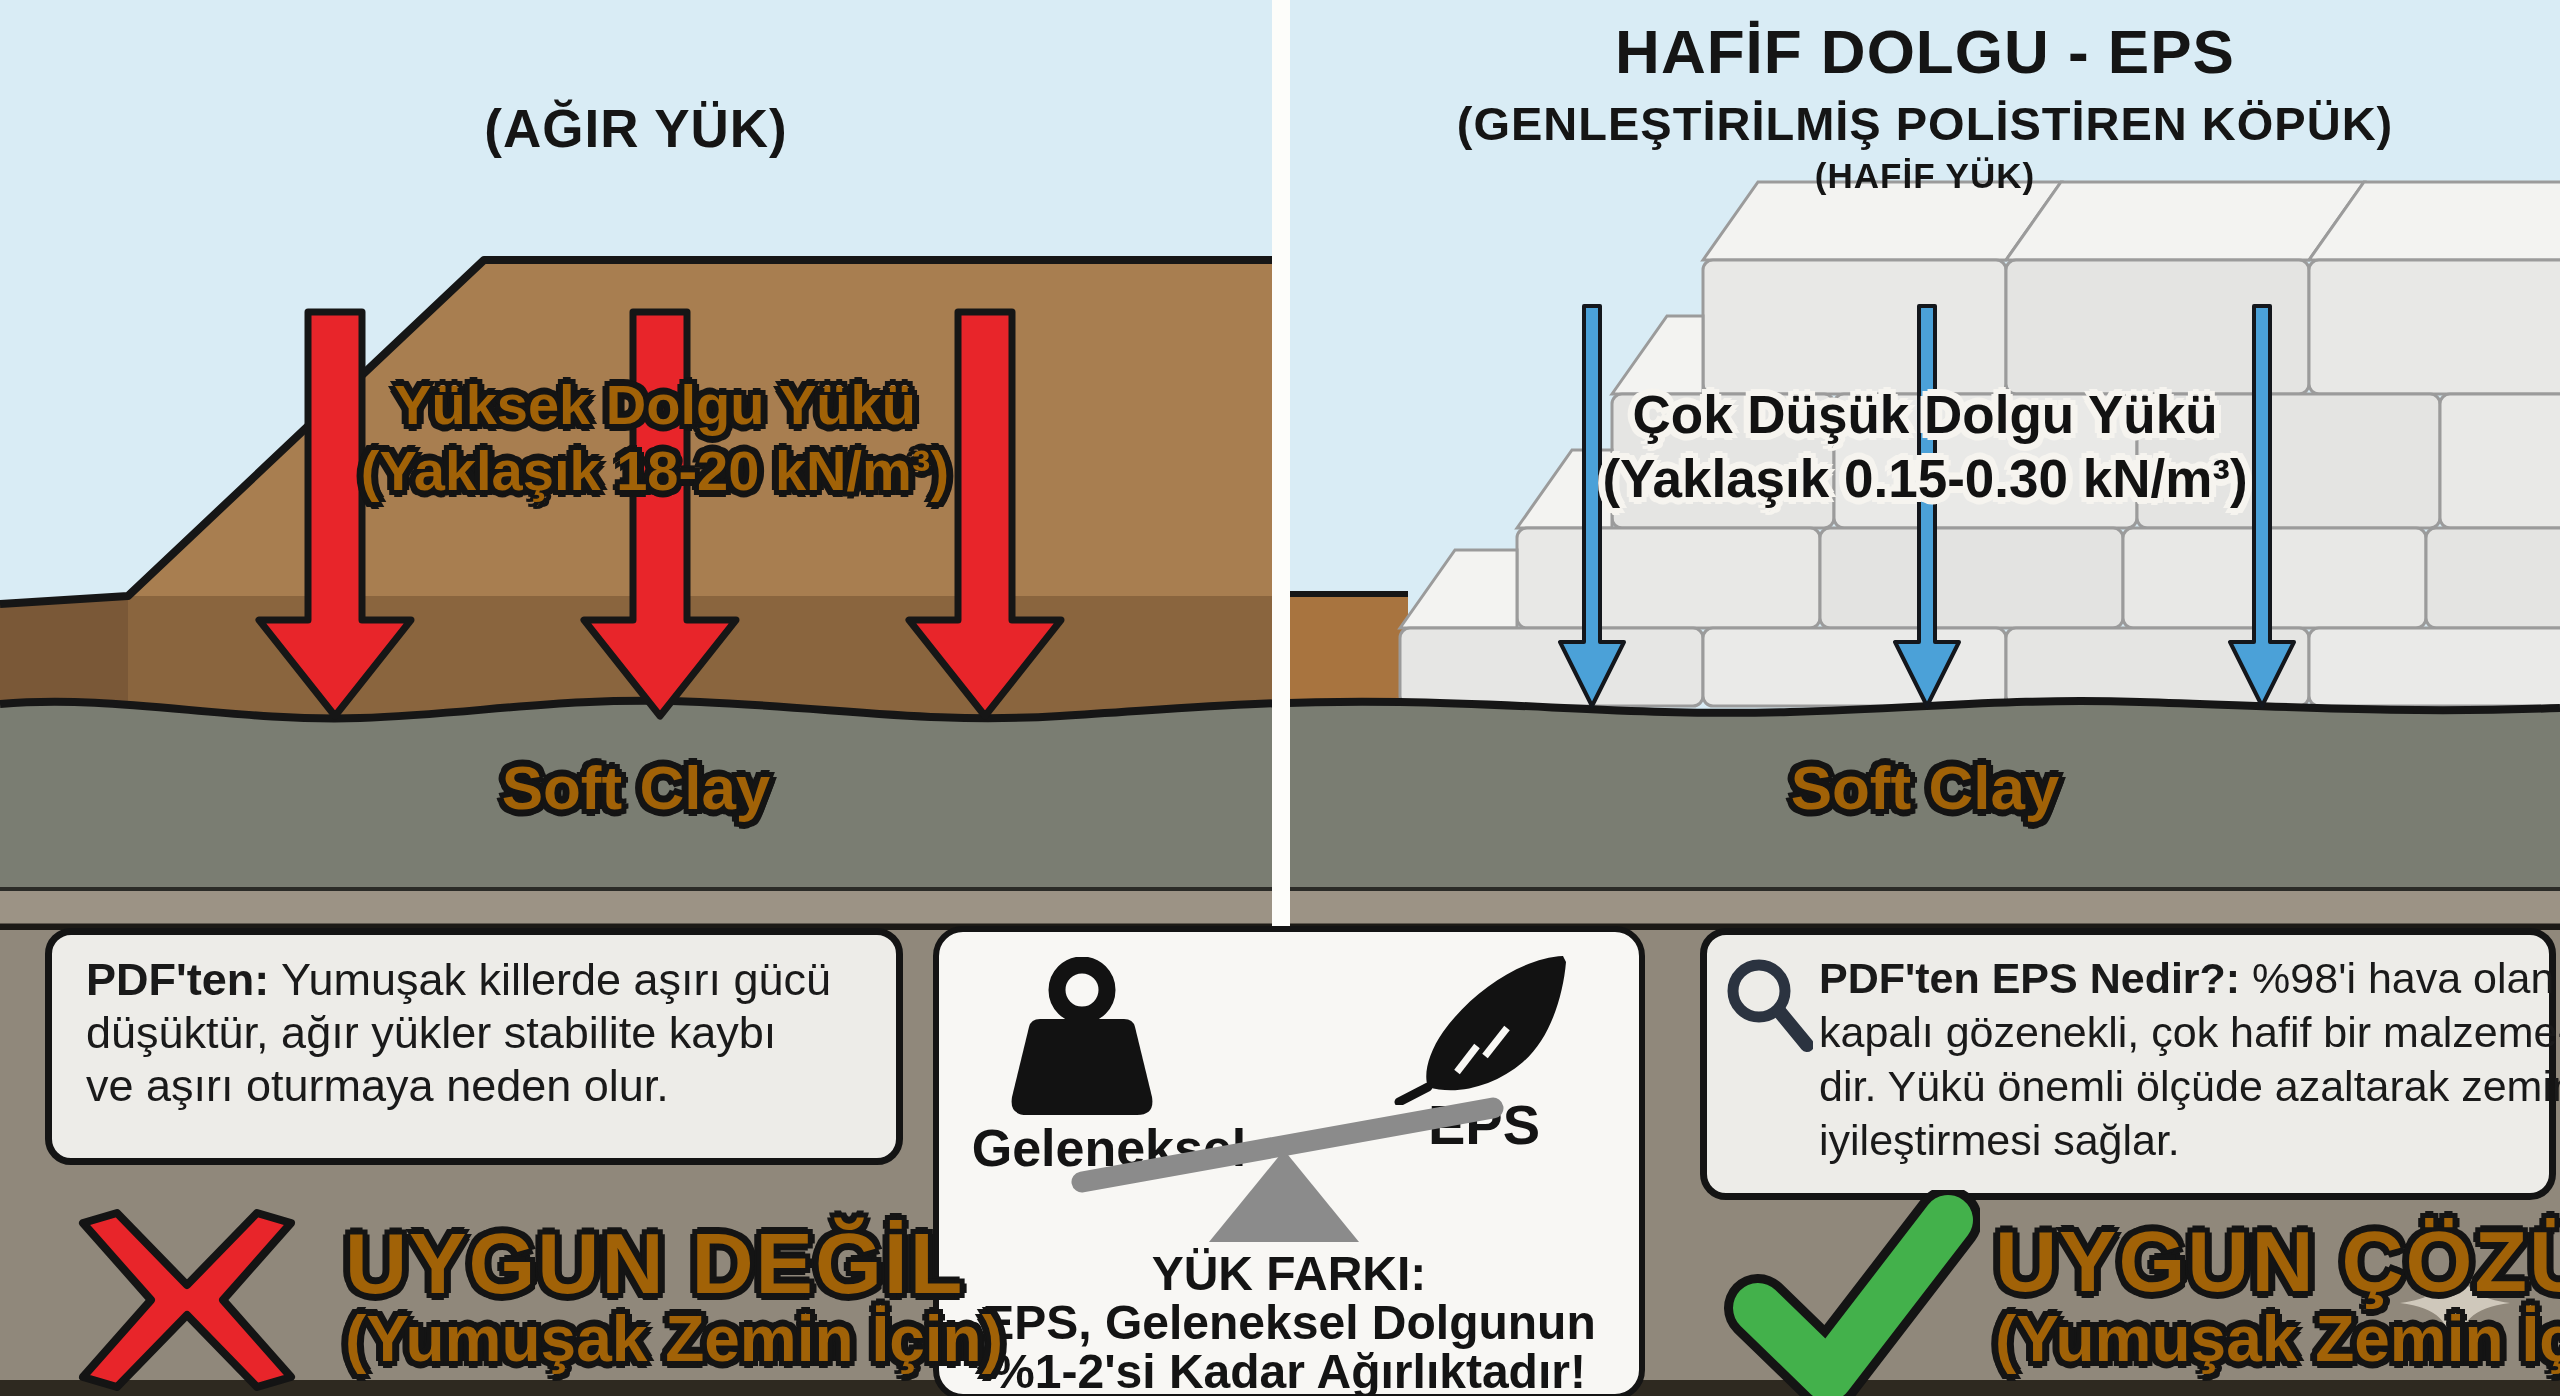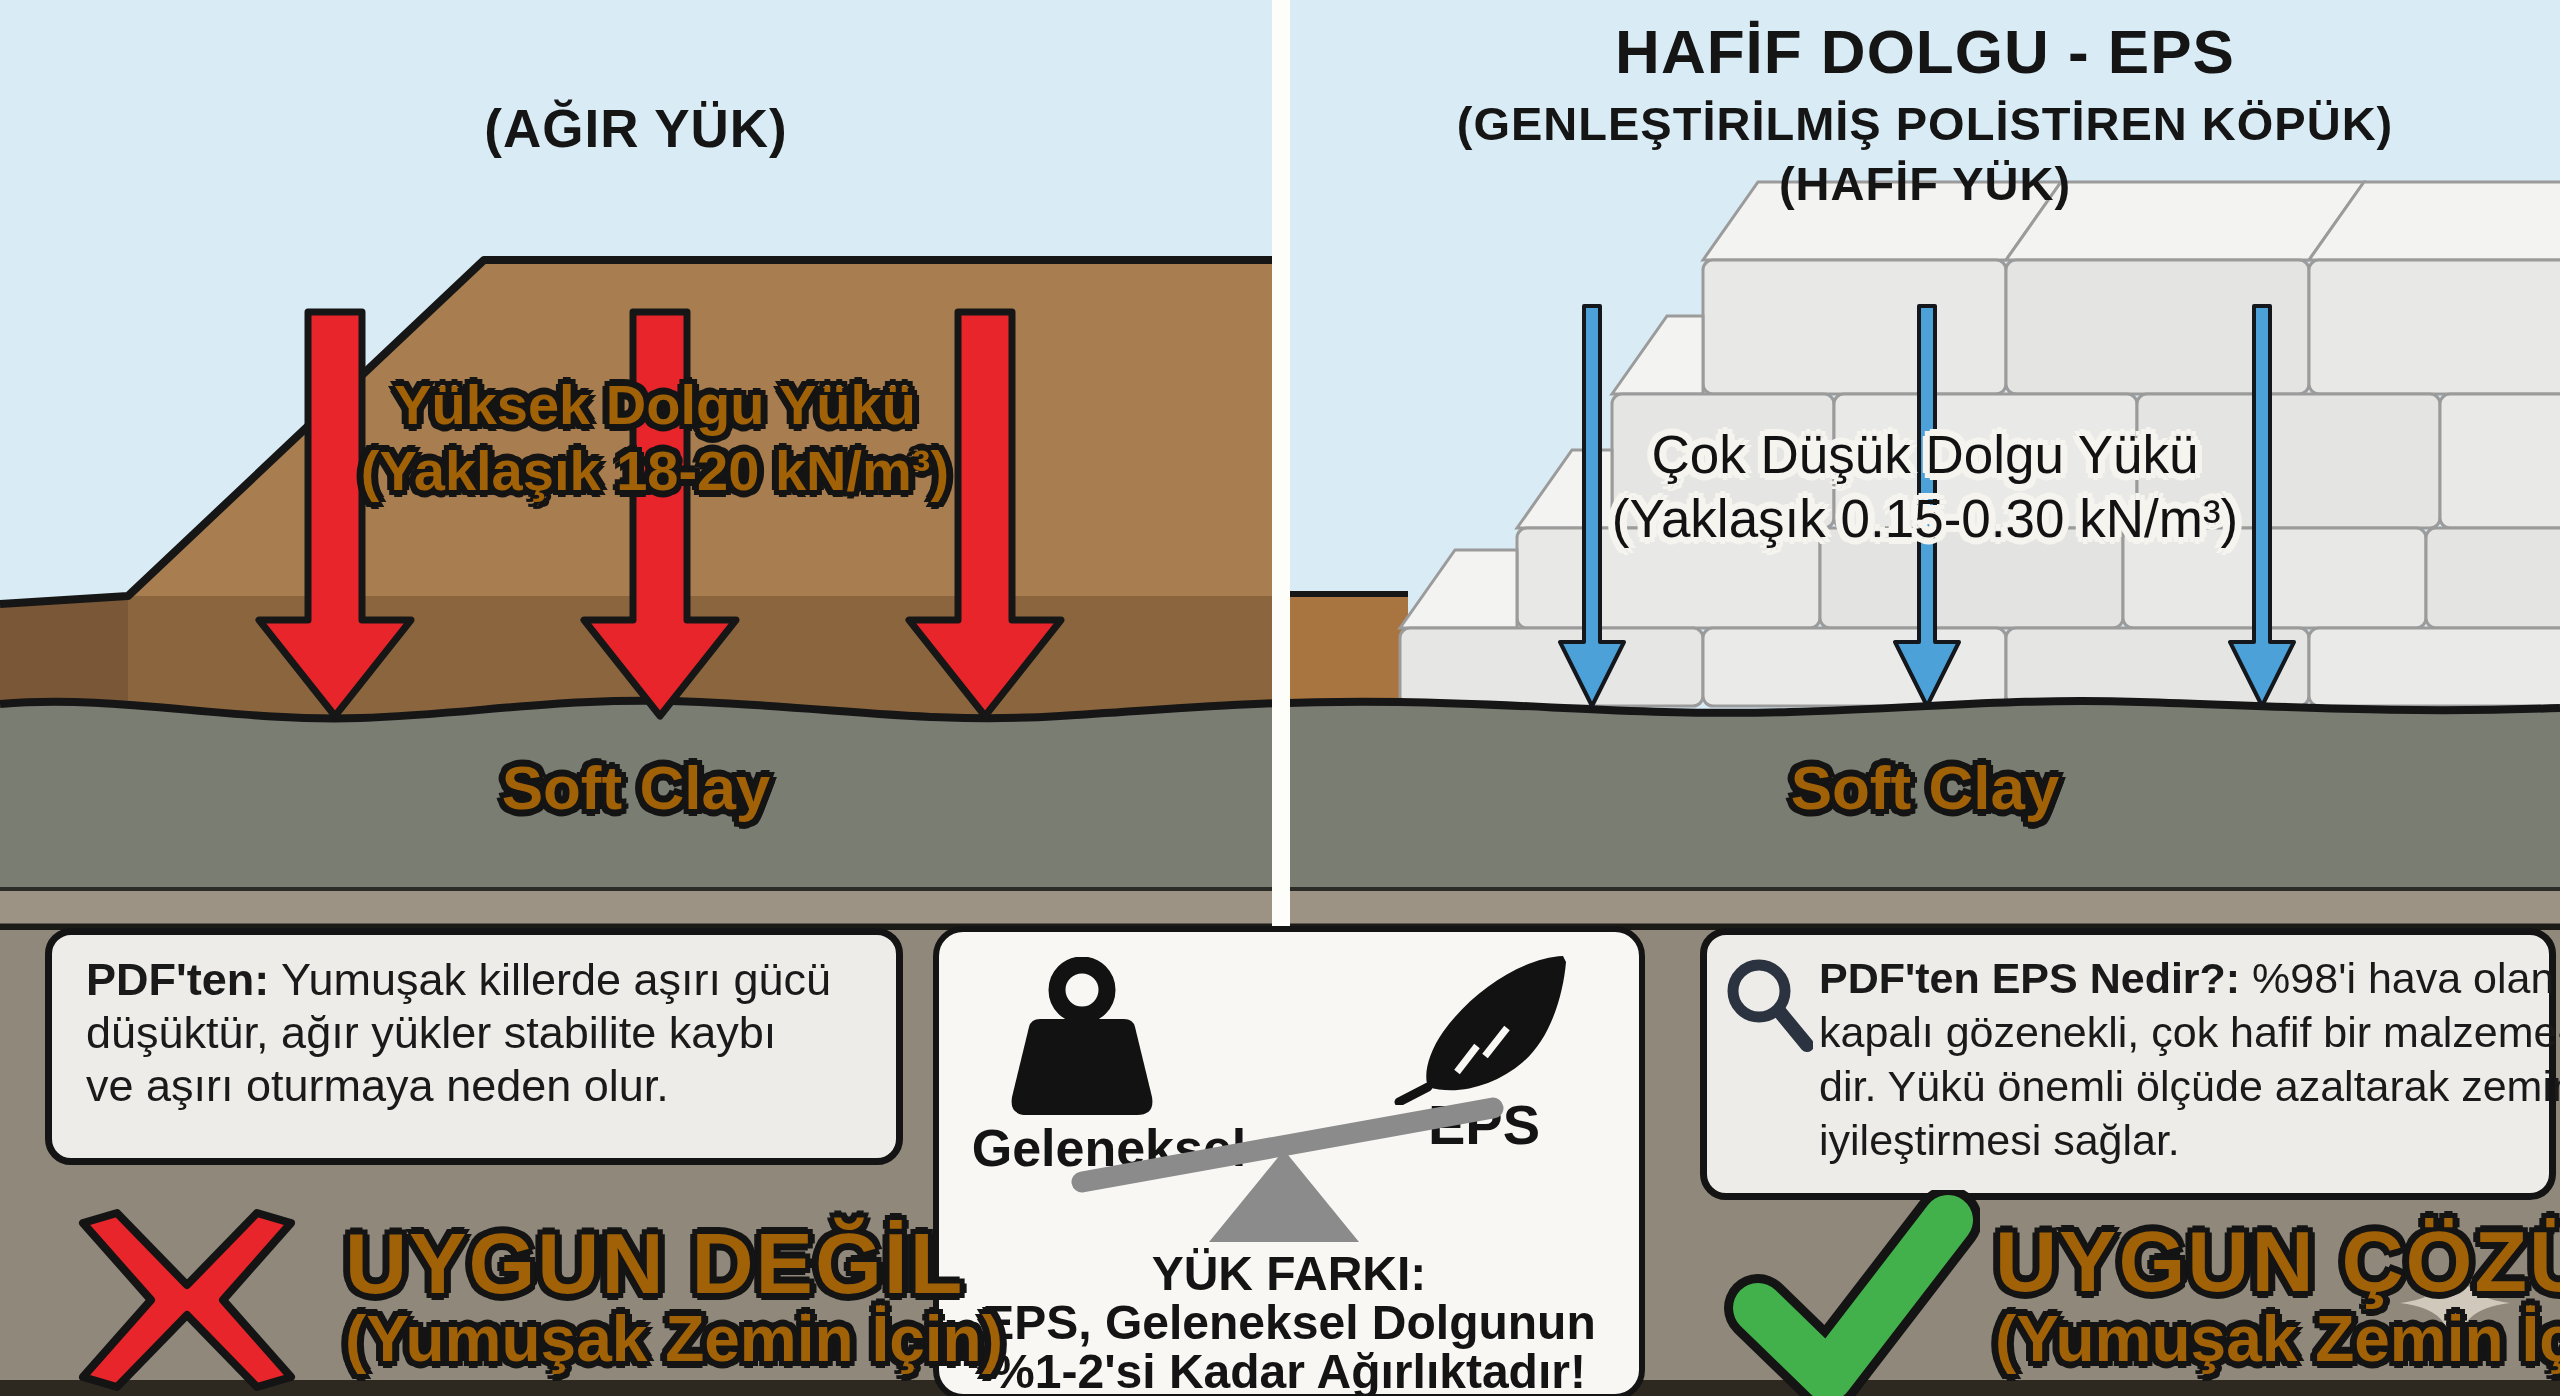--- a/index.html
+++ b/index.html
@@ -7,23 +7,23 @@
     font-family:"Liberation Sans","DejaVu Sans",sans-serif;background:#d9ecf5;}
   #scene{position:absolute;left:0;top:0;z-index:0;}
   .t{position:absolute;z-index:5;white-space:nowrap;}
   .ctr{text-align:center;}
   .ttl{font-weight:700;color:#151515;letter-spacing:1px;}
   
   .ow{font-weight:700;color:#a16207;
      text-shadow:-5px -5px 0 #141414,5px -5px 0 #141414,-5px 5px 0 #141414,5px 5px 0 #141414,
        -7px 0 0 #141414,7px 0 0 #141414,0 -7px 0 #141414,0 7px 0 #141414;}
   
-  .ob{font-weight:400;color:#121212;
+  .ob{font-weight:700;color:#121212;
      text-shadow:-5px -5px 0 #f6f4ef,5px -5px 0 #f6f4ef,-5px 5px 0 #f6f4ef,5px 5px 0 #f6f4ef,
-       -7px 0 0 #f6f4ef,7px 0 0 #f6f4ef,0 -7px 0 #f6f4ef,0 7px 0 #f6f4ef;margin-top:40px;}
+       -7px 0 0 #f6f4ef,7px 0 0 #f6f4ef,0 -7px 0 #f6f4ef,0 7px 0 #f6f4ef;}
   .notebox{position:absolute;z-index:4;background:#edecE8;border:7px solid #141414;border-radius:26px;
      color:#1a1a1a;}
   .noteline{white-space:nowrap;}
   .centerbox{position:absolute;z-index:4;left:933px;top:926px;width:700px;height:462px;
      background:#f8f7f4;border:6px solid #141414;border-radius:30px;}
   .cline{position:absolute;left:0;width:100%;text-align:center;font-weight:700;color:#141414;white-space:nowrap;}
   .icon{position:absolute;}
 </style>
 </head>
 <body>
@@ -103,21 +103,21 @@
 
 <div class="t ttl ctr" style="left:0;top:98px;width:1272px;font-size:53px;">(AĞIR YÜK)</div>
 
 <div class="t ow ctr" style="left:180px;top:372px;width:950px;font-size:56px;">Yüksek Dolgu Yükü</div>
 <div class="t ow ctr" style="left:180px;top:438px;width:950px;font-size:56px;">(Yaklaşık 18-20 kN/m³)</div>
 
 <div class="t ow ctr" style="left:0;top:752px;width:1272px;font-size:62px;">Soft Clay</div>
 
 <div class="t ttl ctr" style="left:1290px;top:16px;width:1270px;font-size:62px;">HAFİF DOLGU - EPS</div>
 <div class="t ttl ctr" style="left:1290px;top:96px;width:1270px;font-size:47px;">(GENLEŞTİRİLMİŞ POLİSTİREN KÖPÜK)</div>
-<div class="t ttl ctr" style="left:1290px;top:156px;width:1270px;font-size:47px;">(HAFİF YÜK)</div>
+<div class="t ttl ctr" style="left:1290px;top:156px;width:1270px;font-size:35px;">(HAFİF YÜK)</div>
 
 <div class="t ob ctr" style="left:1350px;top:384px;width:1150px;font-size:53px;">Çok Düşük Dolgu Yükü</div>
 <div class="t ob ctr" style="left:1350px;top:448px;width:1150px;font-size:53px;">(Yaklaşık 0.15-0.30 kN/m³)</div>
 
 <div class="t ow ctr" style="left:1290px;top:752px;width:1270px;font-size:62px;">Soft Clay</div>
 
 <div class="notebox" style="left:45px;top:928px;width:810px;height:205px;padding:18px 0 0 34px;font-size:45px;line-height:53px;">
   <div class="noteline"><b>PDF'ten:</b><span> Yumuşak killerde aşırı gücü</span></div>
   <div class="noteline">düşüktür, ağır yükler stabilite kaybı</div>
   <div class="noteline">ve aşırı oturmaya neden olur.</div>

